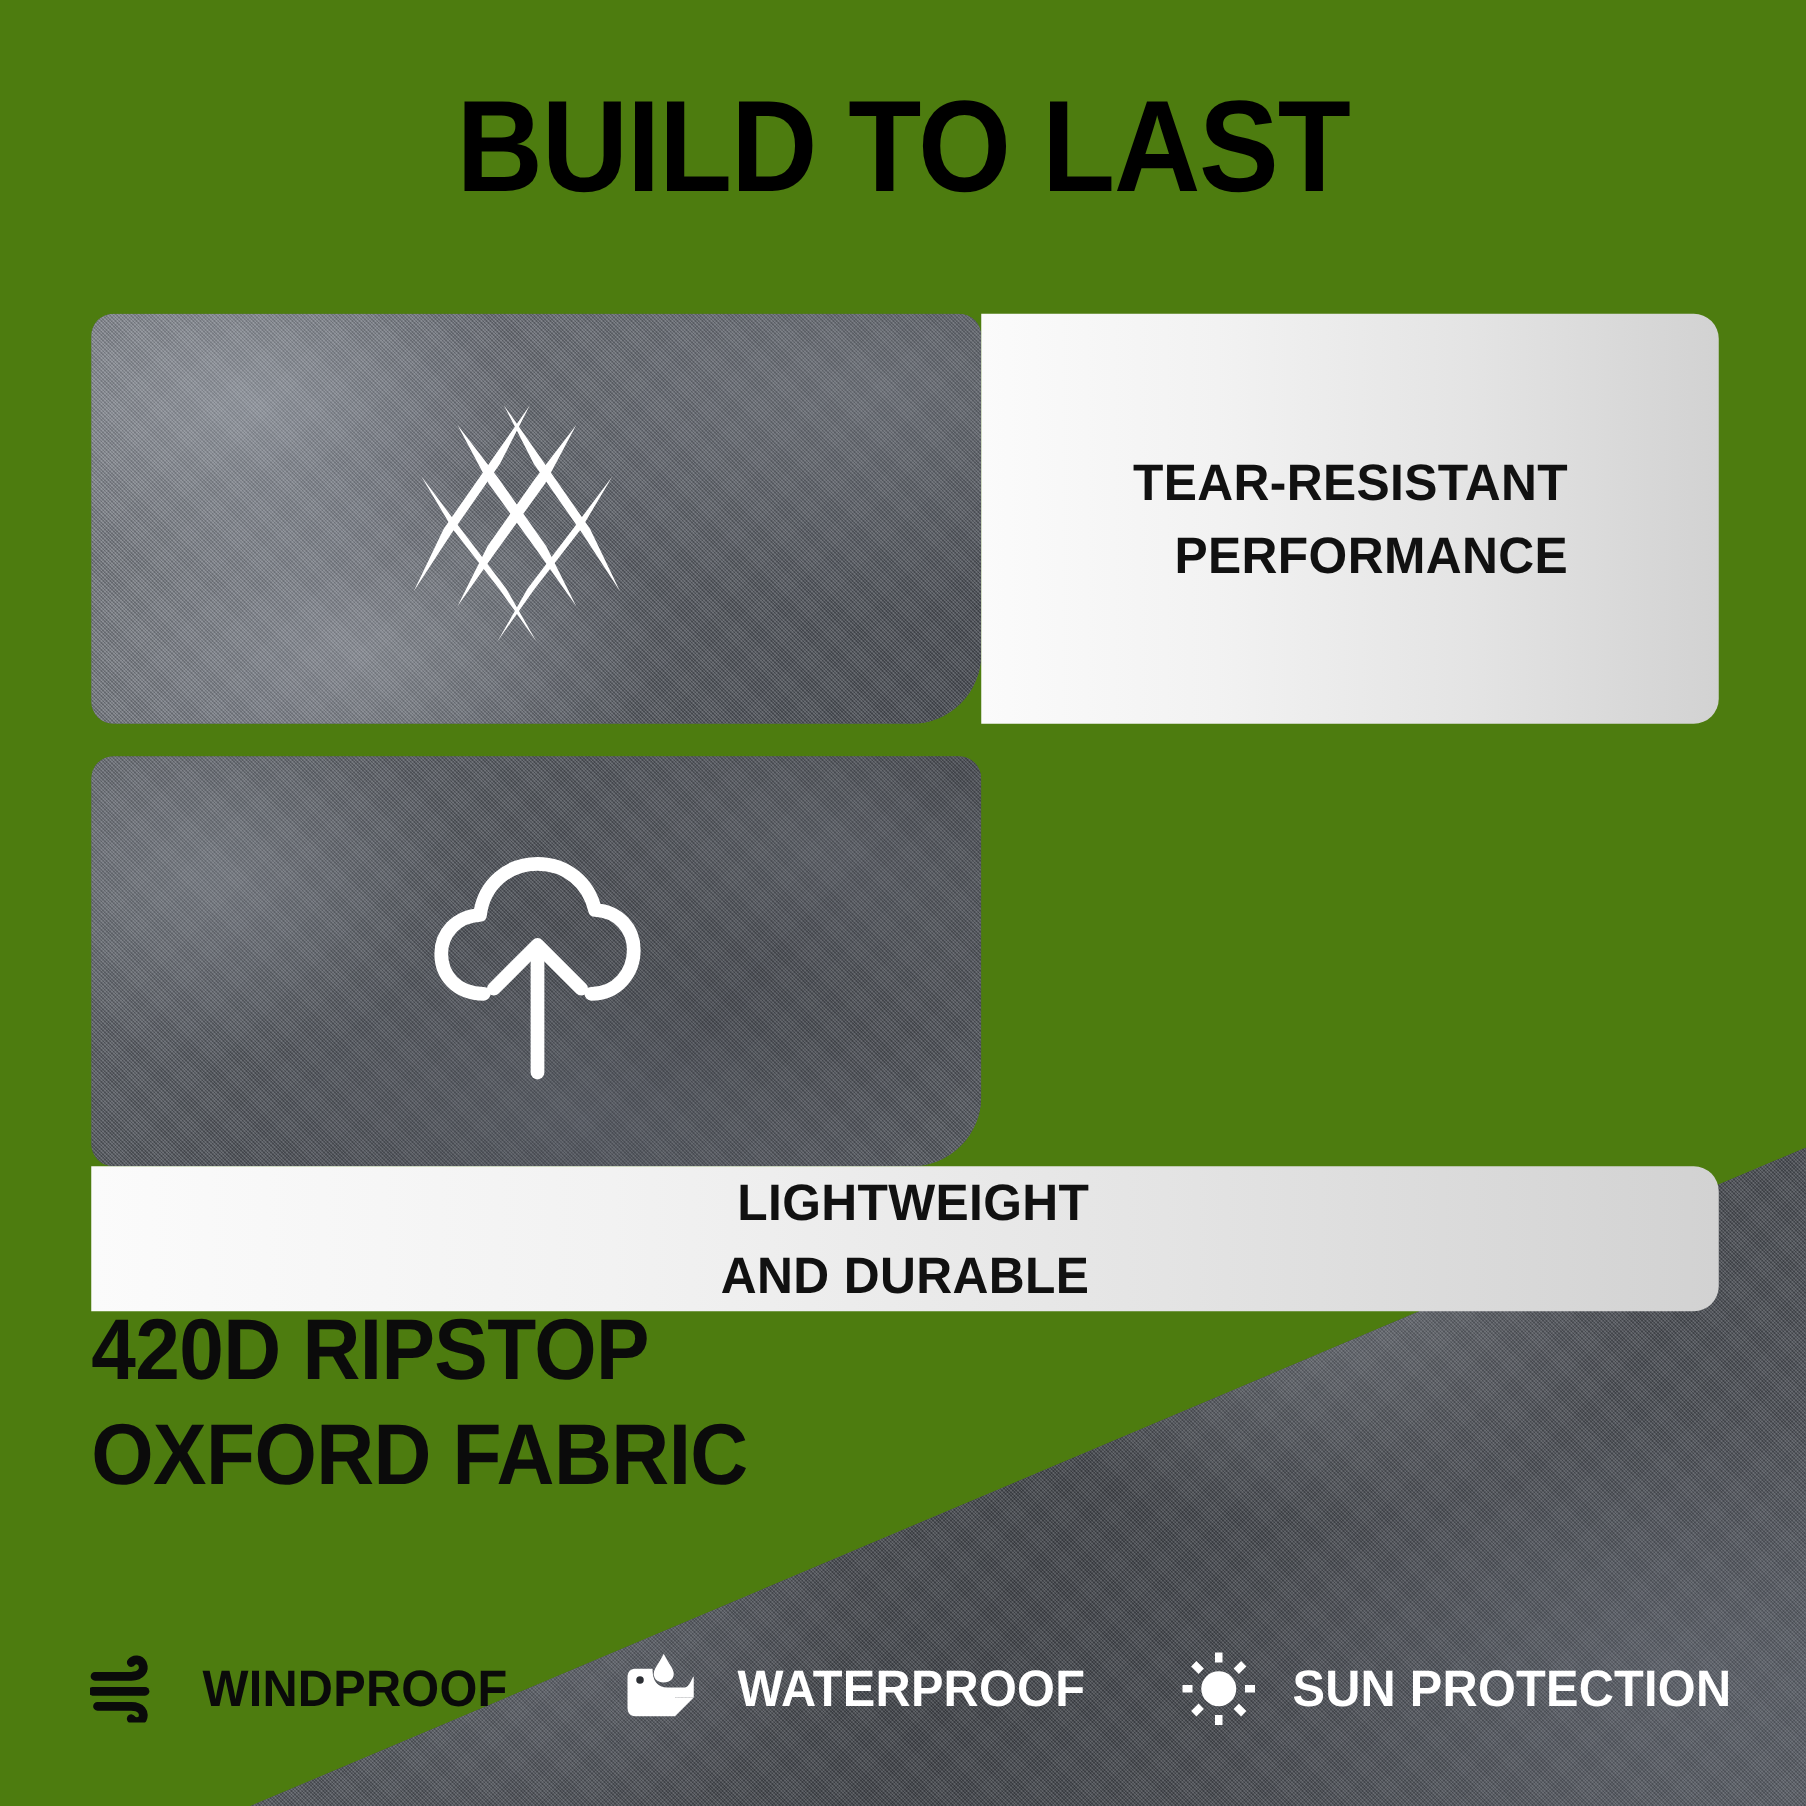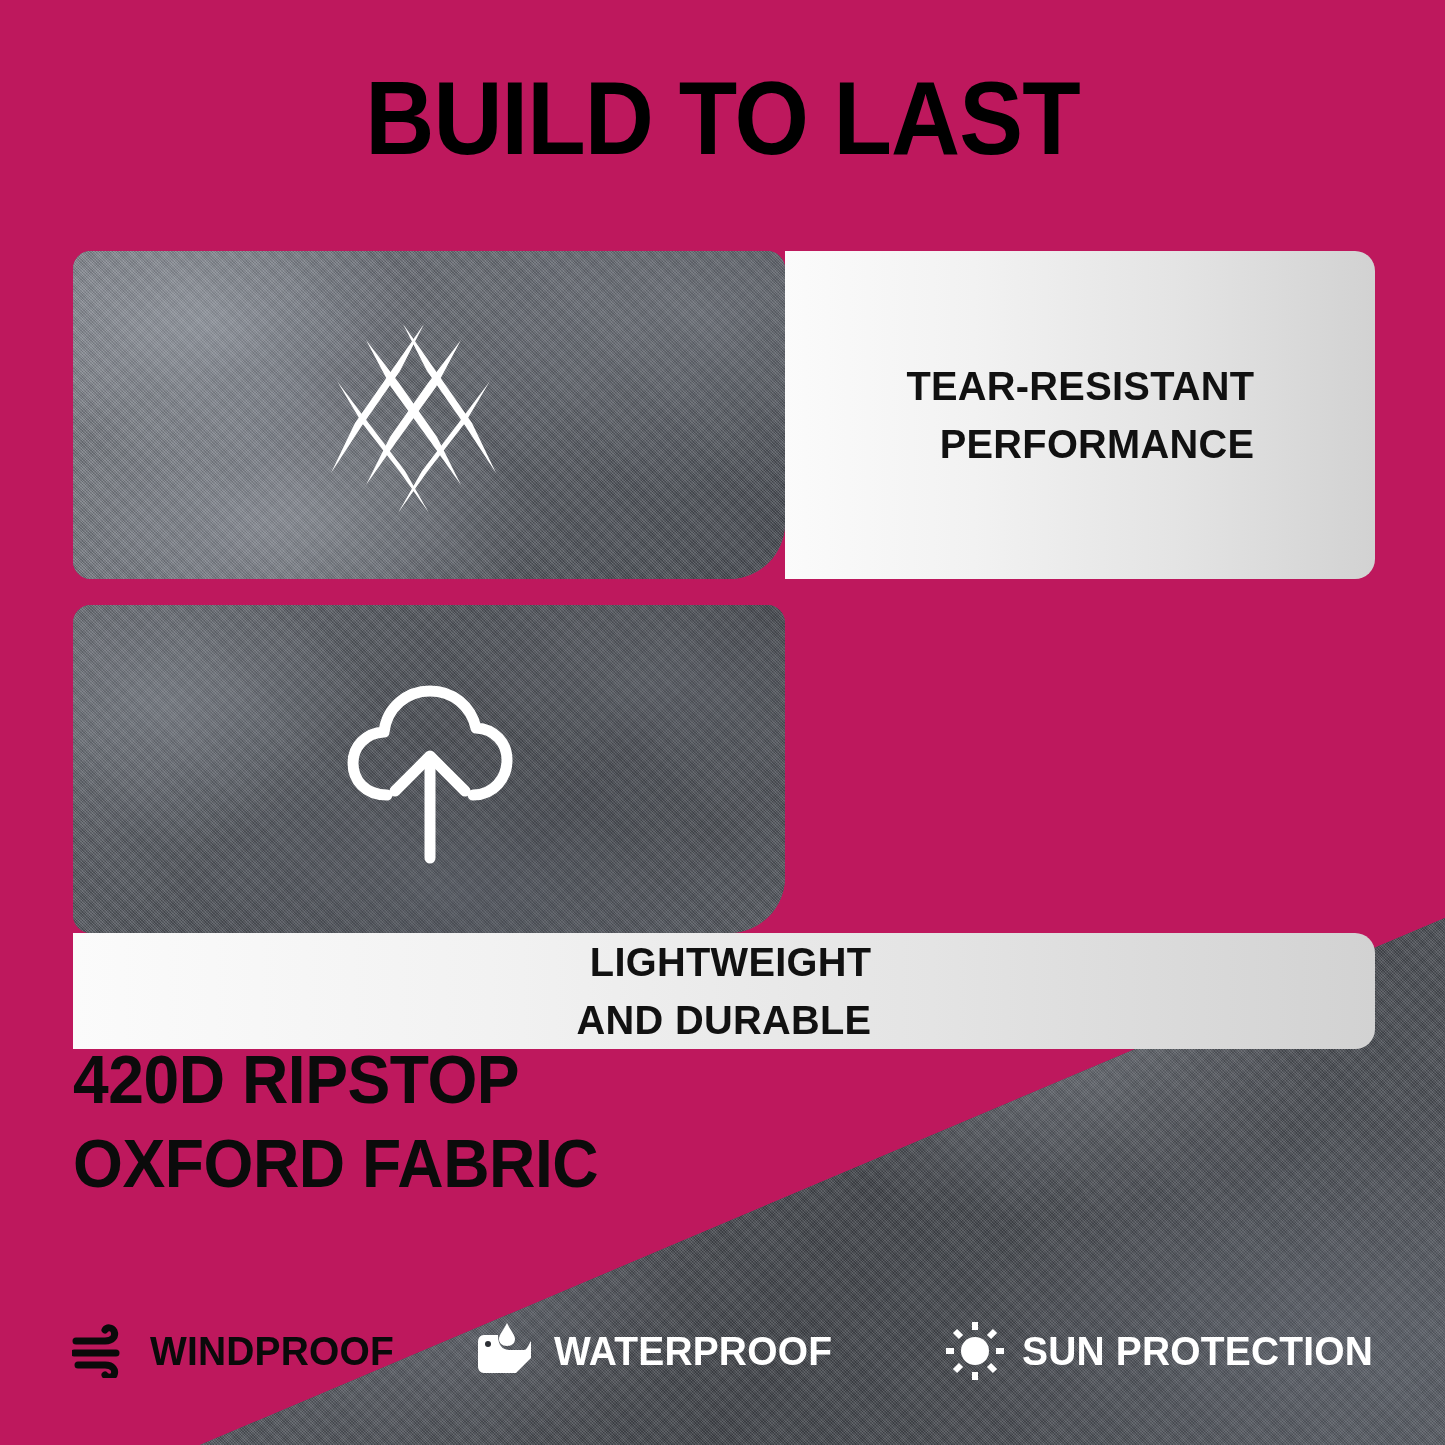--- a/index.html
+++ b/index.html
@@ -7,21 +7,21 @@
     padding: 0;
     background: #ffffff;
   }
   body {
     font-family: "Liberation Sans", sans-serif;
   }
   #page {
     position: relative;
     width: 1445px;
     height: 1445px;
-    background: #be185d;
+    background: #4d7c0f;
     overflow: hidden;
   }
 
   
   #page-title {
     position: absolute;
     left: 0;
     top: 62px;
     width: 1445px;
     text-align: center;
@@ -210,26 +210,26 @@
     width: 1445px;
     height: 110px;
     z-index: 6;
     pointer-events: none;
   }
   .badge {
     position: absolute;
     display: flex;
     flex-direction: row;
     align-items: center;
-    gap: 16px;
+    gap: 28px;
     height: 110px;
     pointer-events: auto;
   }
   #badge-windproof { left: 72px; }
-  #badge-waterproof { left: 476px; }
+  #badge-waterproof { left: 500px; }
   #badge-sun { left: 944px; }
 
   .badge-icon {
     flex: none;
     width: 62px;
     height: 62px;
     display: flex;
     align-items: center;
     justify-content: center;
   }

